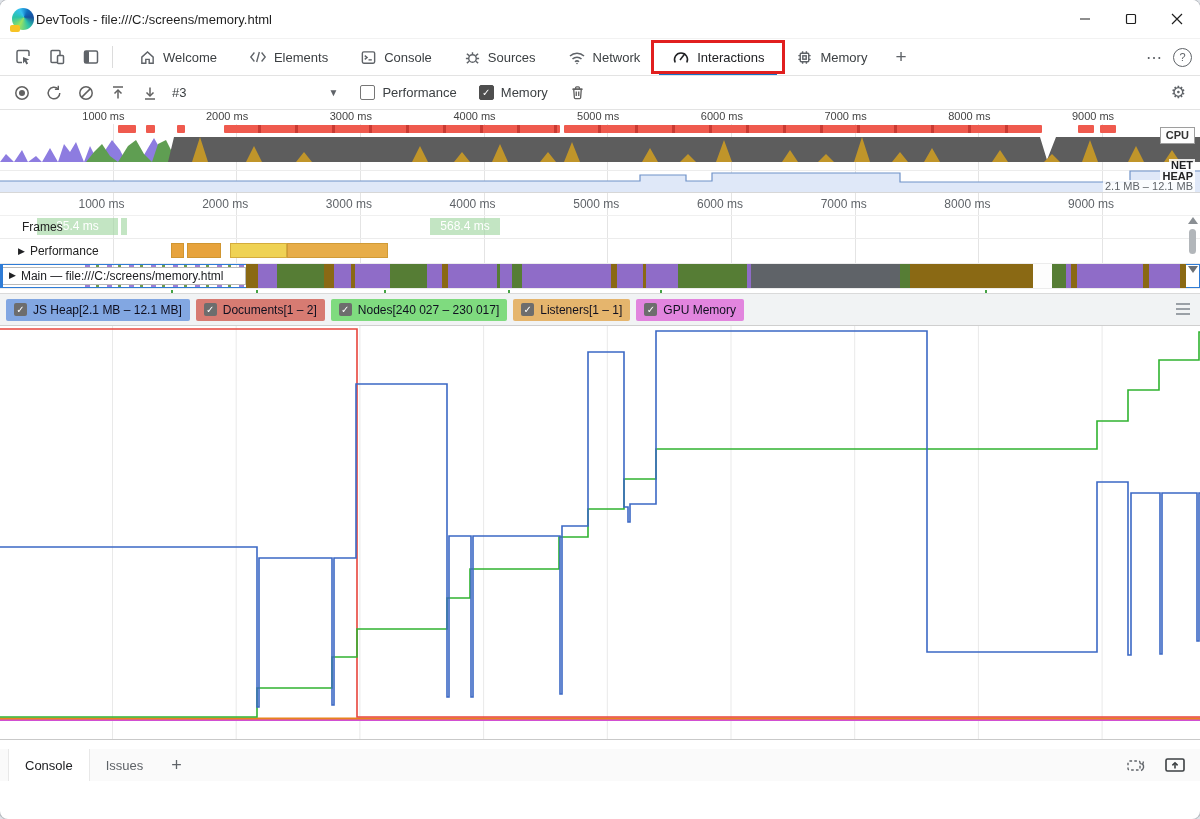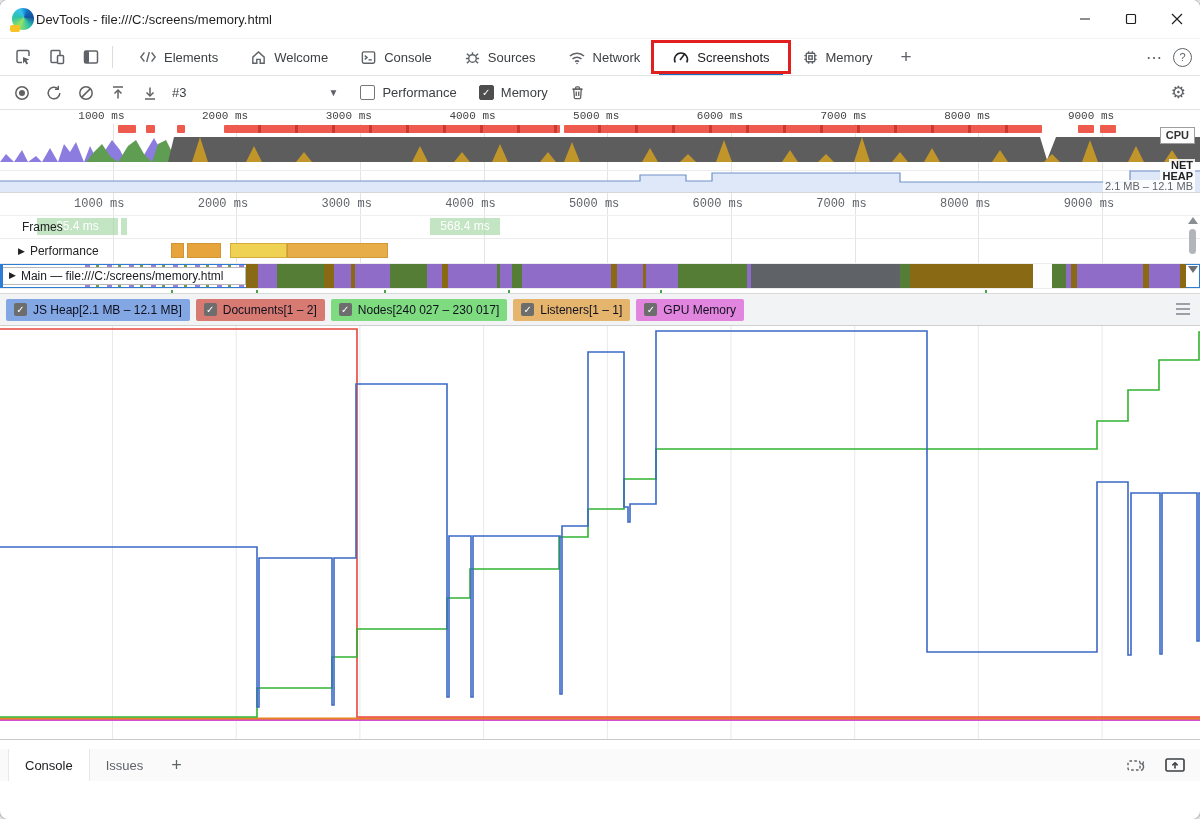--- a/index.html
+++ b/index.html
@@ -32,21 +32,21 @@
   .pico{width:32px;height:28px;display:flex;align-items:center;justify-content:center;color:#616161;}
   .session{margin-left:6px;color:#3c4043;}
   .caret{margin-left:142px;color:#5f6368;font-size:10px;}
   .chk{display:flex;align-items:center;gap:7px;margin-left:22px;}
   .box{width:13px;height:13px;border-radius:2px;border:1.4px solid #767676;background:#fff;}
   .box.on{background:#4e4e4e;border-color:#4e4e4e;color:#fff;font-size:10px;line-height:13px;text-align:center;}
   .gear{position:absolute;right:14px;font-size:17px;color:#5f6368;}
   
   .overview{position:relative;height:82px;background:#fff;border-bottom:1px solid #d7d7d7;}
   .ovgrid{position:absolute;top:14px;bottom:0;left:0;right:0;}
-  .ruler{position:relative;height:14px;font-family:Liberation Mono, monospace;}
+  .ruler{position:relative;height:14px;}
   .tick{position:absolute;top:0;width:68px;text-align:right;font-size:11px;color:#444;}
   .ruler.r2 .tick{top:4px;font-size:12px;color:#5f6368;}
   .gl{position:absolute;top:0;bottom:0;width:1px;background:#e4e4e4;}
   .redstrip{position:absolute;top:14px;left:0;right:0;height:10px;}
   .redseg{position:absolute;top:1px;height:8px;background:repeating-linear-gradient(90deg,#ef5a4e 0 34px,#c93a32 34px 37px);border-radius:1px;}
   .cpustrip{position:absolute;top:24px;left:0;right:0;height:28px;}
   .cpulabel{position:absolute;right:5px;top:-7px;z-index:3;background:#fdfdfd;border:1px solid #9e9e9e;font-size:11px;font-weight:bold;color:#333;padding:0 5px;line-height:15px;}
   .netstrip{position:absolute;top:52px;left:0;right:0;height:8px;border-bottom:1px solid #ececec;}
   .netlabel{position:absolute;right:5px;top:-3px;font-size:11px;font-weight:bold;color:#202124;background:rgba(255,255,255,.85);padding:0 2px;}
   .heapstrip{position:absolute;top:60px;left:0;right:0;height:22px;}
@@ -142,33 +142,33 @@
         <svg class="ic" width="18" height="18" viewBox="0 0 18 18" fill="none" stroke="#5f6368" stroke-width="1.5">
             <rect x="2.5" y="3" width="13" height="12" rx="1.5"></rect>
             <rect x="2.5" y="3" width="4.5" height="12" fill="#5f6368" stroke="none" rx="1"></rect>
           </svg>
       </div>
       <div class="vsep"></div>
     </div>
     <div class="tabs">
       <div class="tab">
         <span class="ticon">
+            <svg class="ic" width="17" height="17" viewBox="0 0 18 18" fill="none" stroke="#5f6368" stroke-width="1.5">
+              <path d="M3,8.6 L9,3.2 L15,8.6 V15 H10.8 V11 H7.2 V15 H3 Z"></path>
+            </svg>
+          </span>
+        <span>Welcome</span>
+      </div>
+      <div class="tab">
+        <span class="ticon">
             <svg class="ic" width="18" height="14" viewBox="0 0 20 14" fill="none" stroke="#5f6368" stroke-width="1.5">
               <path d="M6,2 L2,7 L6,12 M14,2 L18,7 L14,12 M11.5,1.5 L8.5,12.5"></path>
             </svg>
           </span>
         <span>Elements</span>
-      </div>
-      <div class="tab">
-        <span class="ticon">
-            <svg class="ic" width="17" height="17" viewBox="0 0 18 18" fill="none" stroke="#5f6368" stroke-width="1.5">
-              <path d="M3,8.6 L9,3.2 L15,8.6 V15 H10.8 V11 H7.2 V15 H3 Z"></path>
-            </svg>
-          </span>
-        <span>Welcome</span>
       </div>
       <div class="tab">
         <span class="ticon">
             <svg class="ic" width="17" height="17" viewBox="0 0 18 18" fill="none" stroke="#5f6368" stroke-width="1.5">
               <rect x="2.5" y="3" width="13" height="12" rx="1.5"></rect>
               <path d="M5,7 l2.5,2 L5,11"></path>
               <line x1="9" y1="11.5" x2="12.5" y2="11.5"></line>
             </svg>
           </span>
         <span>Console</span>
@@ -191,21 +191,21 @@
           </span>
         <span>Network</span>
       </div>
       <div class="tab active">
         <span class="ticon">
             <svg class="ic" width="18" height="16" viewBox="0 0 18 16" fill="none" stroke="#202124" stroke-width="1.5">
               <path d="M3.2,13.5 a6.5,6.5 0 1 1 11.6,0"></path>
               <line x1="8" y1="11" x2="13" y2="4.5"></line>
             </svg>
           </span>
-        <span>Screenshots</span>
+        <span>Interactions</span>
         <span class="underline"></span>
         <span class="annot"></span>
       </div>
       <div class="tab">
         <span class="ticon">
             <svg class="ic" width="17" height="17" viewBox="0 0 18 18" fill="none" stroke="#5f6368" stroke-width="1.5">
               <rect x="4.5" y="4.5" width="9" height="9" rx="1"></rect>
               <rect x="7.2" y="7.2" width="3.6" height="3.6"></rect>
               <path d="M7,4.5 V2.5 M11,4.5 V2.5 M7,15.5 V13.5 M11,15.5 V13.5 M4.5,7 H2.5 M4.5,11 H2.5 M15.5,7 H13.5 M15.5,11 H13.5"></path>
             </svg>

